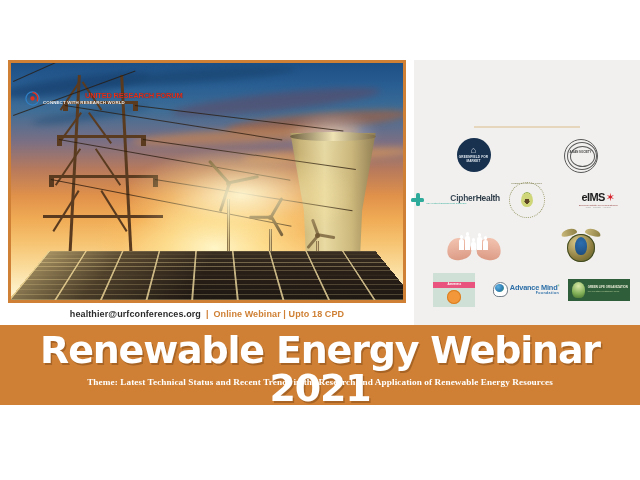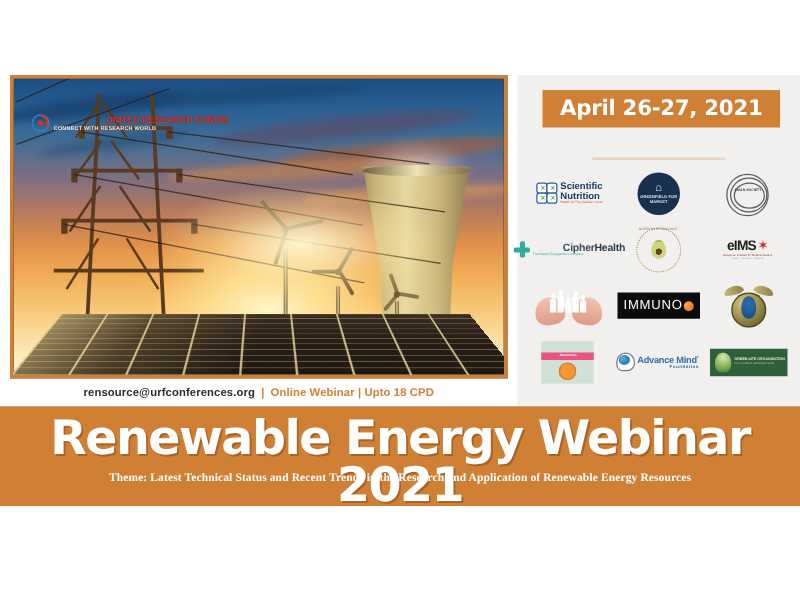--- a/index.html
+++ b/index.html
@@ -361,59 +361,33 @@
         <div class="urf-text">
           <div class="urf-t1">UNITED RESEARCH FORUM</div>
           <div class="urf-t2">CONNECT WITH RESEARCH WORLD</div>
         </div>
       </div>
 
     </div>
   </div>
 
   <div class="contact-bar">
-    <span class="contact-email">rensource@urfconferences.org</span>
+    <span class="contact-email">healthier@urfconferences.org</span>
     <span class="contact-sep">|</span>
     <span class="contact-mode">Online Webinar | Upto 18 CPD</span>
   </div>
 
   <div class="right-panel">
 
-    <div class="date-banner">
-      <span>April 26-27, 2021</span>
-    </div>
 
     <div class="collab-rule"></div>
 
     <div class="logo-grid">
 
       <div class="logo-row">
-        <div class="logo-cell">
-          <div class="lg-sn">
-            <div class="sn-mark">
-              <div class="sn-dot" style="left:0;top:0;">
-                  <span class="sn-x">✕</span>
-                </div>
-              <div class="sn-dot" style="left:8px;top:0;">
-                  <span class="sn-x">✕</span>
-                </div>
-              <div class="sn-dot" style="left:0;top:8px;">
-                  <span class="sn-x">✕</span>
-                </div>
-              <div class="sn-dot" style="left:8px;top:8px;">
-                  <span class="sn-x">✕</span>
-                </div>
-            </div>
-            <div class="sn-txt">
-              <div class="sn-t1">Scientific</div>
-              <div class="sn-t1">Nutrition</div>
-              <div class="sn-t2">Health At The Cellular Level</div>
-            </div>
-          </div>
-        </div>
 
         <div class="logo-cell">
           <div class="lg-circle">
             <div class="lgc-ic">⌂</div>
             <div class="lgc-t">GREENFIELD FOR MARKET</div>
           </div>
         </div>
 
         <div class="logo-cell">
           <div class="lg-rings">
@@ -466,26 +440,20 @@
             <div class="family">
               <div class="fig" style="height:11px;"></div>
               <div class="fig" style="height:14px;"></div>
               <div class="fig" style="height:8px;"></div>
               <div class="fig" style="height:13px;"></div>
               <div class="fig" style="height:10px;"></div>
             </div>
           </div>
         </div>
 
-        <div class="logo-cell" style="width:74px;">
-          <div class="lg-immuno">
-            <span class="imm-t">IMMUNO</span>
-            <span class="imm-o"></span>
-          </div>
-        </div>
 
         <div class="logo-cell">
           <div class="lg-crest">
             <div class="crest-wing l"></div>
               <div class="crest-wing r"></div>
             <div class="crest-globe"></div>
             <div class="crest-bird"></div>
           </div>
         </div>
       </div>

